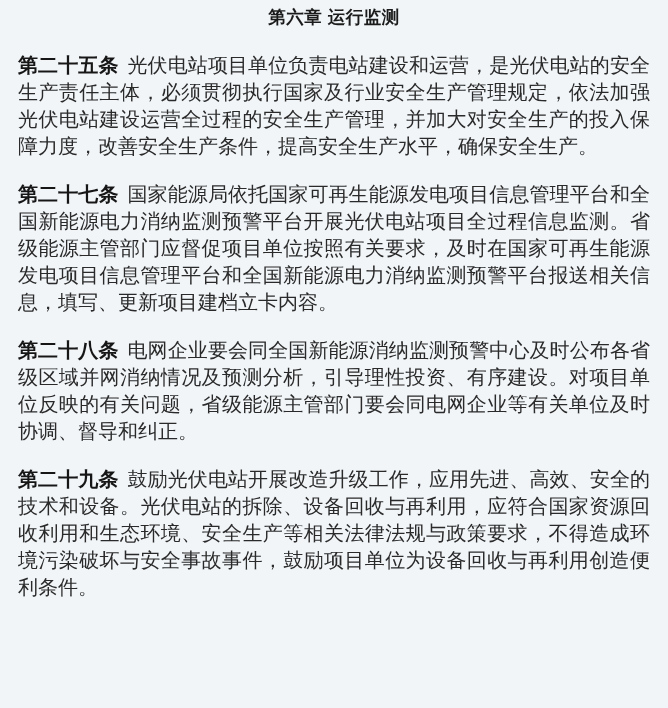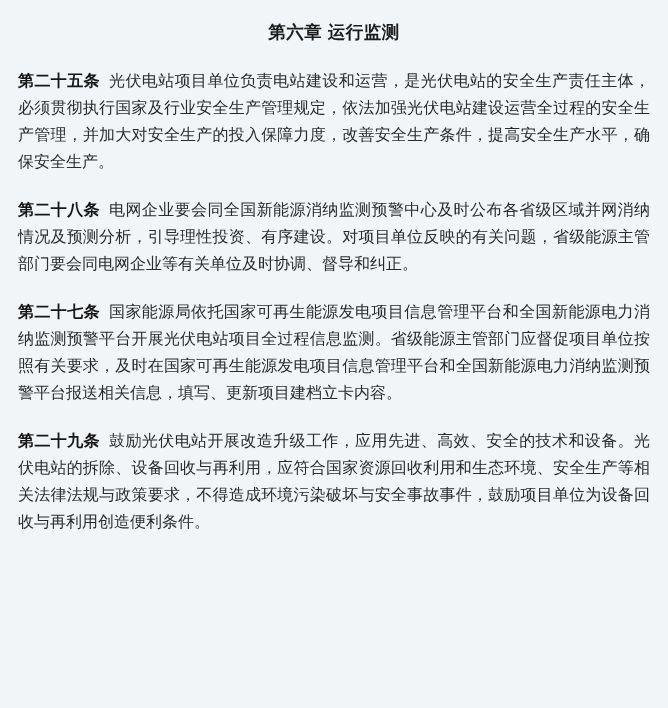--- a/index.html
+++ b/index.html
@@ -11,33 +11,33 @@
     width: 668px;
     height: 708px;
     overflow: hidden;
     background: #f1f5f8;
     font-family: "Liberation Sans", "DejaVu Sans", sans-serif;
     color: #262626;
   }
   .doc {
     box-sizing: border-box;
     width: 668px;
-    padding: 19px 18px 0 18px;
+    padding: 4px 18px 0 18px;
   }
   .chapter-title {
     font-size: 17.5px;
     line-height: 27px;
     font-weight: bold;
     text-align: center;
     margin: 0 0 21px 0;
     color: #1b1b1b;
     letter-spacing: 0.5px;
   }
   .article {
-    font-size: 16px;
+    font-size: 20px;
     line-height: 27px;
     text-align: justify;
     margin: 0 0 21px 0;
     color: #2a2a2a;
   }
   .article-number {
     font-weight: bold;
     color: #161616;
     margin-right: 9px;
   }
@@ -45,19 +45,19 @@
 </head>
 <body>
 
 <div class="doc">
 
   <h1 class="chapter-title">第六章 运行监测</h1>
 
   <p class="article"><span class="article-number">第二十五条</span><span>光伏电站项目单位负责电站建设和运营，是光伏电站的安全生产责任主体，必须贯彻执行国家及行业安全生产管理规定，依法加强光伏电站建设运营全过程的安全生产管理，并加大对安全生产的投入保障力度，改善安全生产条件，提高安全生产水平，确保安全生产。</span></p>
 
 
+  <p class="article"><span class="article-number">第二十七条</span><span>国家能源局依托国家可再生能源发电项目信息管理平台和全国新能源电力消纳监测预警平台开展光伏电站项目全过程信息监测。省级能源主管部门应督促项目单位按照有关要求，及时在国家可再生能源发电项目信息管理平台和全国新能源电力消纳监测预警平台报送相关信息，填写、更新项目建档立卡内容。</span></p>
+
   <p class="article"><span class="article-number">第二十八条</span><span>电网企业要会同全国新能源消纳监测预警中心及时公布各省级区域并网消纳情况及预测分析，引导理性投资、有序建设。对项目单位反映的有关问题，省级能源主管部门要会同电网企业等有关单位及时协调、督导和纠正。</span></p>
-
-  <p class="article"><span class="article-number">第二十七条</span><span>国家能源局依托国家可再生能源发电项目信息管理平台和全国新能源电力消纳监测预警平台开展光伏电站项目全过程信息监测。省级能源主管部门应督促项目单位按照有关要求，及时在国家可再生能源发电项目信息管理平台和全国新能源电力消纳监测预警平台报送相关信息，填写、更新项目建档立卡内容。</span></p>
 
   <p class="article"><span class="article-number">第二十九条</span><span>鼓励光伏电站开展改造升级工作，应用先进、高效、安全的技术和设备。光伏电站的拆除、设备回收与再利用，应符合国家资源回收利用和生态环境、安全生产等相关法律法规与政策要求，不得造成环境污染破坏与安全事故事件，鼓励项目单位为设备回收与再利用创造便利条件。</span></p>
 
 </div>
 
 </body></html>

